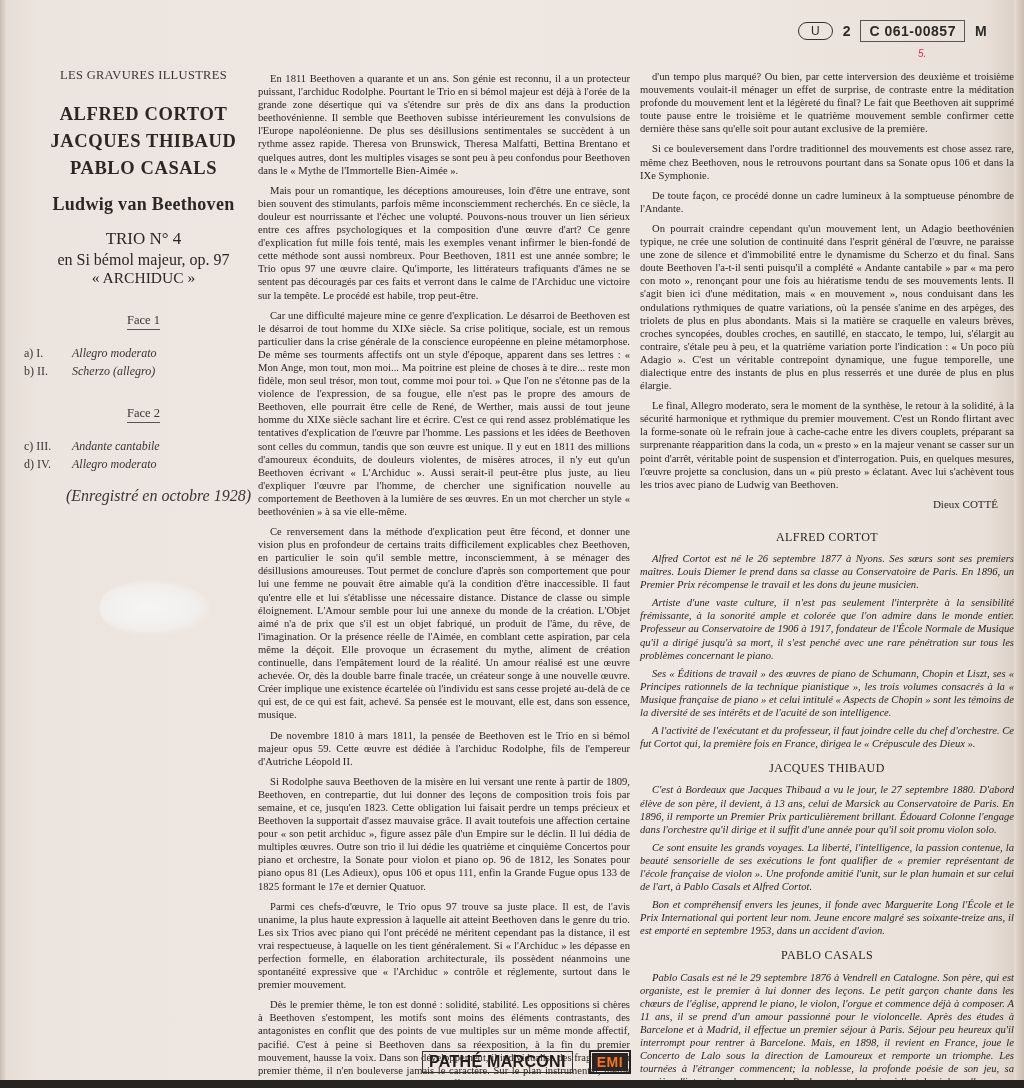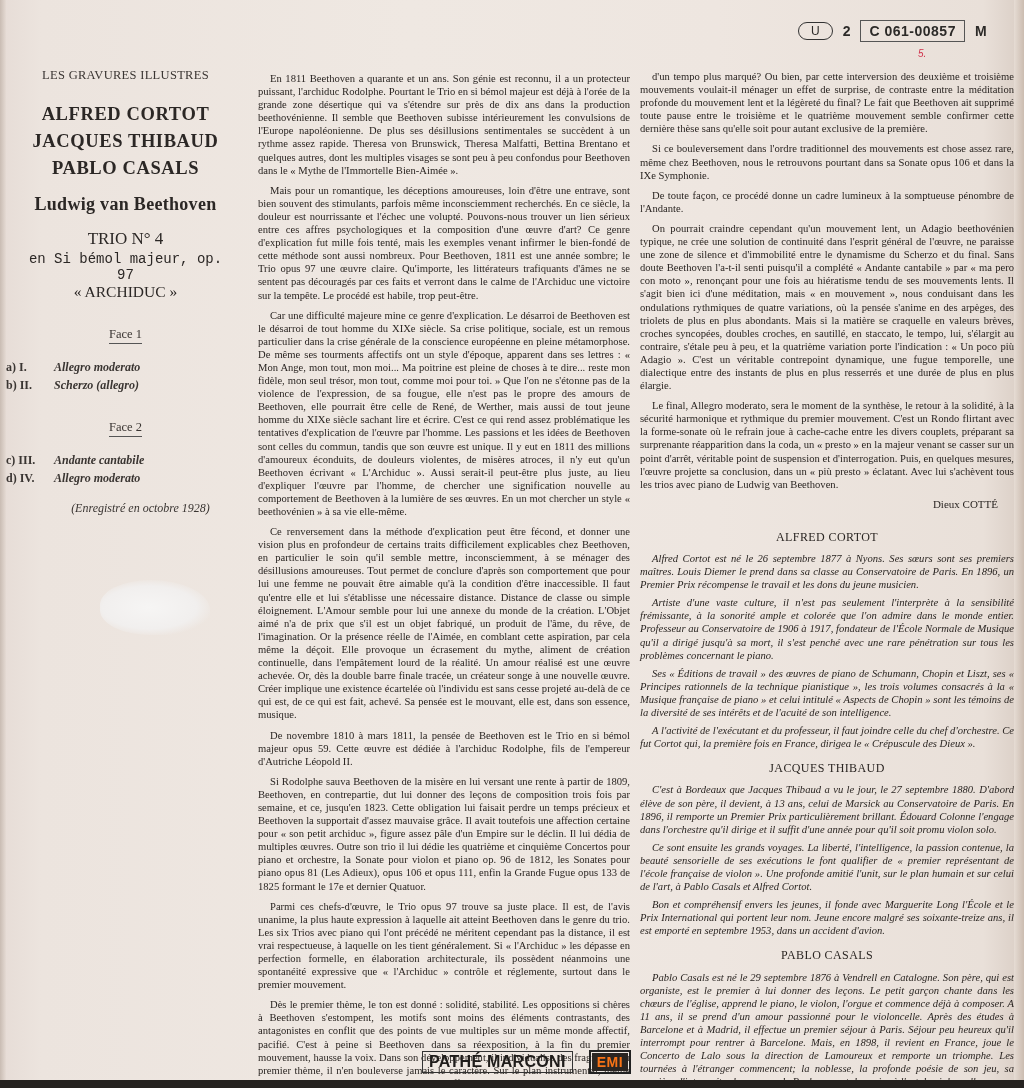--- a/index.html
+++ b/index.html
@@ -41,38 +41,38 @@
   .catalog .cat-box {
     border: 1px solid #555; padding: 2px 8px; letter-spacing: 0.5px;
   }
   .red-mark {
     position: absolute; top: 48px; left: 918px;
     color: #d0304a; font-size: 10px; font-style: italic; font-family: "Liberation Sans", sans-serif;
   }
 
   
   .left-col {
-    position: absolute; left: 18px; top: 68px; width: 215px;
+    position: absolute; left: 36px; top: 68px; width: 215px;
     text-align: center;
   }
   .series { font-size: 12.5px; letter-spacing: 0.3px; color: #3a3532; margin-bottom: 18px; }
   .artists { font-size: 18.5px; font-weight: bold; line-height: 27px; letter-spacing: 0.6px; color: #2b2725; }
   .composer { font-size: 18px; font-weight: bold; margin-top: 12px; color: #2b2725; letter-spacing: 0.3px; }
   .work-title { font-size: 17px; margin-top: 14px; color: #2b2725; }
-  .work-key { font-size: 14px; margin-top: 2px; color: #2b2725; font-family: Liberation Mono, monospace; }
+  .work-key { font-size: 16px; margin-top: 2px; color: #2b2725; }
   .work-nick { font-size: 15.5px; margin-top: 0; color: #2b2725; }
   .face-label {
     font-size: 12.5px; margin-top: 26px; display: inline-block;
     border-bottom: 1px solid #555; padding-bottom: 1px; color: #3a3532;
   }
-  .tracklist { text-align: left; margin-top: 14px; padding-left: 0; list-style: none; margin-left: -12px; font-weight: bold; }
+  .tracklist { text-align: left; margin-top: 14px; padding-left: 0; list-style: none; margin-left: -12px; }
   .tracklist li { font-size: 12px; line-height: 18px; color: #3a3532; }
   .tracklist .num { display: inline-block; width: 48px; }
   .tracklist .title { font-style: italic; }
-  .recording { font-style: italic; font-size: 12px; margin-top: 14px; color: #3a3532; padding-left: 30px; }
+  .recording { font-style: italic; font-size: 16px; margin-top: 14px; color: #3a3532; padding-left: 30px; }
   .sticker-residue {
     position: absolute; left: 100px; top: 580px; width: 110px; height: 55px;
     background: radial-gradient(ellipse at 45% 50%, #f6f5f4 0%, #f1efee 55%, rgba(241,239,238,0) 75%);
     border-radius: 50% 60% 40% 50%;
   }
 
   
   .text-col {
     position: absolute; font-size: 10.6px; line-height: 13.1px; color: #2a2522;
     text-align: justify; hyphens: auto;

